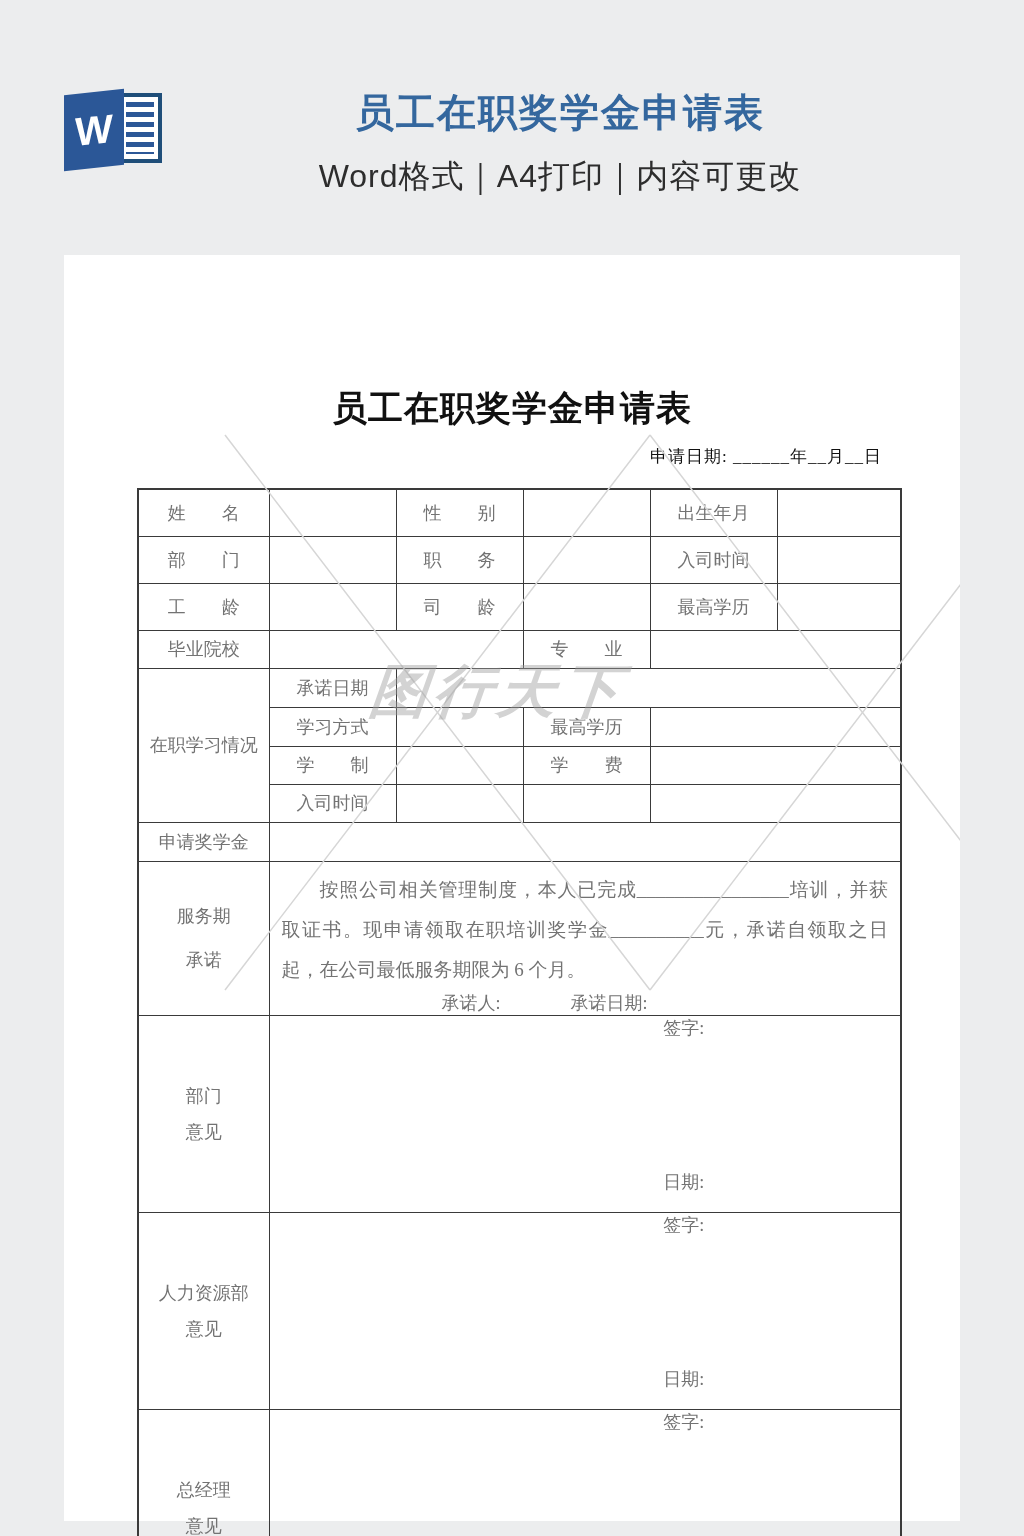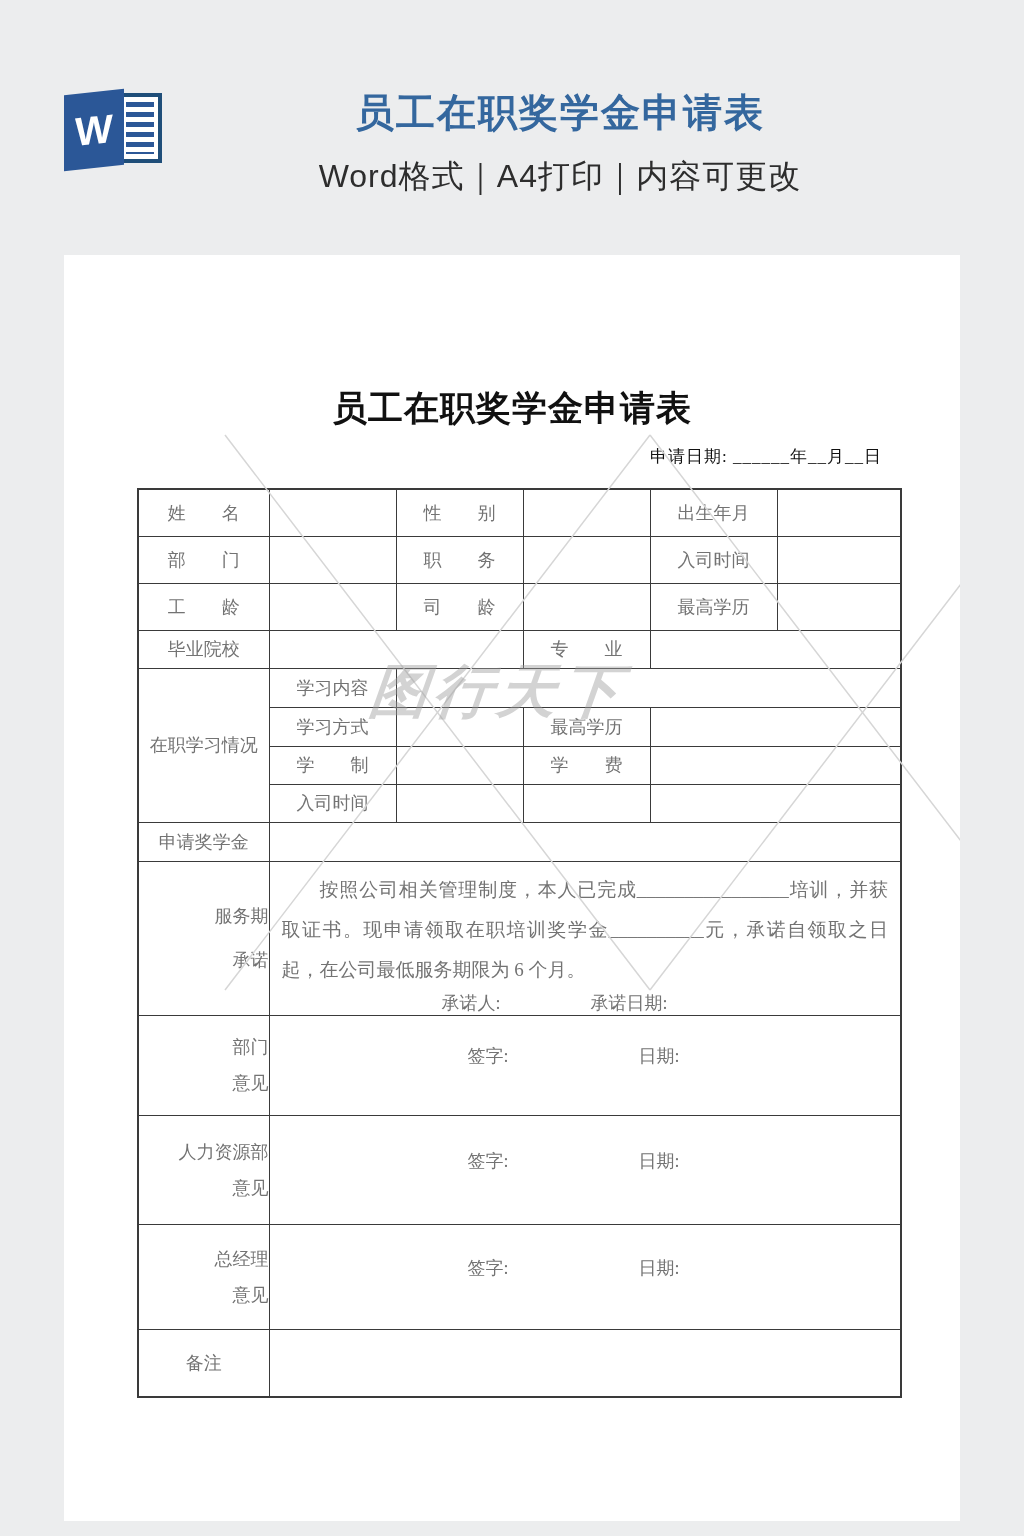--- a/index.html
+++ b/index.html
@@ -64,36 +64,37 @@
     border:2px solid #3A3A3A;
     font-size:18px;color:#737373;
   }
   table.form td{
     border:1px solid #3A3A3A;
     text-align:center;vertical-align:middle;
     padding:0;overflow:hidden;
   }
   .h47{height:47px}.h38{height:38px}.h39{height:39px}
   .h144{height:144px}.h100{height:100px}.h109{height:109px}.h105{height:105px}.h78{height:68px}
-  td.lbl2 div{line-height:36px;text-align:right;}
+  td.lbl2 div{line-height:36px;}
   td.svc div{line-height:44px;}
 
   td.promise-cell{vertical-align:top;text-align:left;}
   .promise-par{
     padding:8px 12px 0 12px;text-indent:2em;
     font-size:19px;line-height:40px;text-align:justify;
   }
   .promise-sign{
-    display:flex;gap:90px;padding-left:172px;margin-top:1px;
+    display:flex;gap:70px;padding-left:172px;margin-top:1px;
     font-size:18px;
   }
   td.op-cell{vertical-align:bottom;text-align:left;}
   .sigline{
     display:flex;gap:130px;padding:0 0 18px 198px;
     font-size:18px;
+    flex-direction:column;
   }
 </style>
 </head>
 <body>
 
 <div class="site-header">
   <div class="word-icon">
     <div class="wi-page">
       <div class="wi-stripes"></div>
     </div>
@@ -162,21 +163,21 @@
 
     <tr class="h38">
       <td>毕业院校</td>
       <td colspan="2"></td>
       <td>专　　业</td>
       <td colspan="2"></td>
     </tr>
 
     <tr class="h39">
       <td rowspan="4">在职学习情况</td>
-      <td>学习内容</td>
+      <td>承诺日期</td>
       <td colspan="4"></td>
     </tr>
     <tr class="h39">
       <td>学习方式</td>
       <td></td>
       <td>最高学历</td>
       <td colspan="2"></td>
     </tr>
     <tr class="h38">
       <td>学　　制</td>

